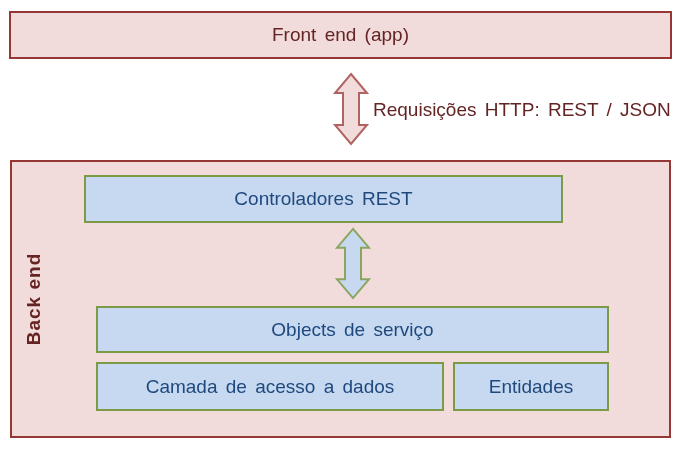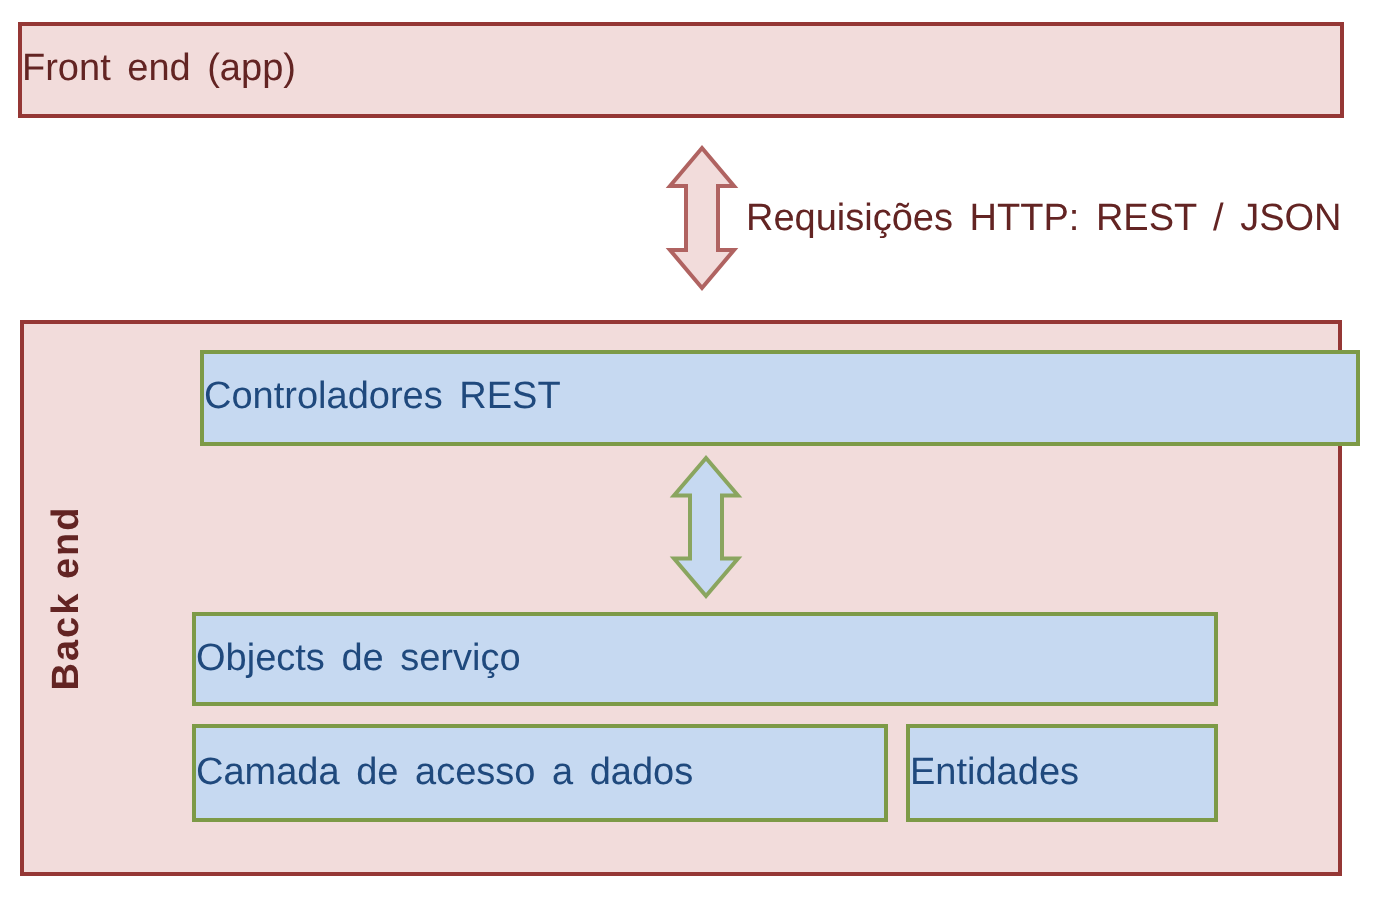--- a/index.html
+++ b/index.html
@@ -13,38 +13,39 @@
     width: 687px;
     height: 451px;
     background: #ffffff;
     overflow: hidden;
   }
   .box {
     position: absolute;
     box-sizing: border-box;
     display: flex;
     align-items: center;
+    justify-content: center;
     font-size: 19px;
     word-spacing: 3px;
     white-space: nowrap;
   }
   .pink-box {
     background: var(--pink-fill);
     border: 2px solid var(--dark-red-border);
     color: var(--dark-red-text);
   }
   .blue-box {
     background: var(--blue-fill);
     border: 2px solid var(--olive-border);
     color: var(--dark-blue-text);
   }
   .front-end { left: 9px;  top: 11px;  width: 663px; height: 48px; }
   .back-end  { left: 10px; top: 160px; width: 661px; height: 278px; }
 
-  .controllers { left: 100px;  top: 175px; width: 580px; height: 48px; }
+  .controllers { left: 84px;  top: 175px; width: 479px; height: 48px; }
   .service     { left: 96px;  top: 306px; width: 513px; height: 47px; }
   .dao         { left: 96px;  top: 362px; width: 348px; height: 49px; }
   .entities    { left: 453px; top: 362px; width: 156px; height: 49px; }
 
   .arrow { position: absolute; overflow: visible; }
   .http-arrow { left: 334px; top: 73px;  width: 34px; height: 72px; }
   .dto-arrow  { left: 336px; top: 228px; width: 34px; height: 71px; }
   .http-arrow polygon {
     fill: var(--pink-fill);
     stroke: var(--pink-arrow-stroke);

